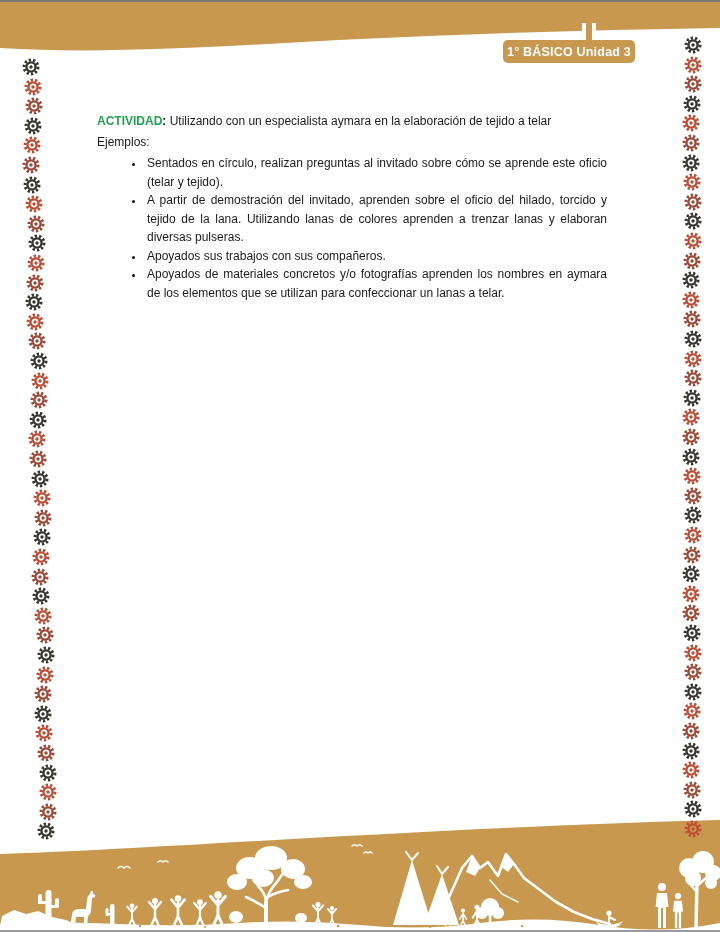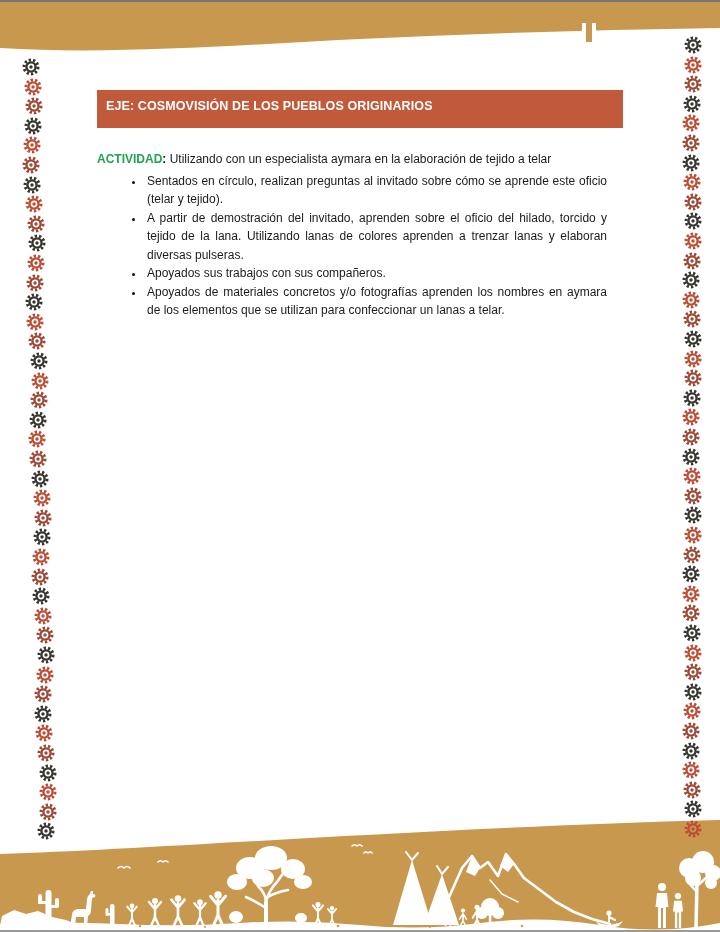--- a/index.html
+++ b/index.html
@@ -72,20 +72,23 @@
 
 <div class="page">
 
   <svg class="hdr-svg" width="720" height="62" viewBox="0 0 720 62">
     <path class="tan-fill" d="M0,0 H720 V26 C600,28 480,31 360,37 C240,43 110,53 0,46 Z"></path>
     <rect x="582" y="21" width="4" height="15" fill="#ffffff"></rect>
     <rect x="592" y="21" width="4" height="15" fill="#ffffff"></rect>
     <rect class="tan-fill" x="586" y="24" width="6" height="16"></rect>
   </svg>
 
+  <div class="unit-badge">
+    <span>1° BÁSICO Unidad 3</span>
+  </div>
 
   <div class="chain" id="left-chain">
       <div class="orn" style="left:21.0px;top:55.0px;"><svg width="20" height="20" viewBox="0 0 20 20">
           <circle cx="10" cy="10" r="7" fill="none" stroke="#37352F" stroke-width="3" stroke-dasharray="2.3 2.05"></circle>
           <circle cx="10" cy="10" r="4.6" fill="none" stroke="#37352F" stroke-width="2.4"></circle>
           <circle cx="10" cy="10" r="1.7" fill="#37352F"></circle>
         </svg></div>
       <div class="orn" style="left:23.0px;top:74.6px;"><svg width="20" height="20" viewBox="0 0 20 20">
           <circle cx="10" cy="10" r="7" fill="none" stroke="#BF4B32" stroke-width="3" stroke-dasharray="2.3 2.05"></circle>
           <circle cx="10" cy="10" r="4.6" fill="none" stroke="#BF4B32" stroke-width="2.4"></circle>
@@ -485,26 +488,24 @@
         </svg></div>
       <div class="orn" style="left:683.2px;top:817.0px;"><svg width="20" height="20" viewBox="0 0 20 20">
           <circle cx="10" cy="10" r="7" fill="none" stroke="#BF4B32" stroke-width="3" stroke-dasharray="2.3 2.05"></circle>
           <circle cx="10" cy="10" r="4.6" fill="none" stroke="#BF4B32" stroke-width="2.4"></circle>
           <circle cx="10" cy="10" r="1.7" fill="#BF4B32"></circle>
         </svg></div>
     </div>
 
   <div class="content">
 
-    <div class="eje-banner">
-      <span>EJE: COSMOVISIÓN DE LOS PUEBLOS ORIGINARIOS</span>
-    </div>
 
     <p class="activity"><span class="lbl">ACTIVIDAD</span><span class="sep">:</span><span> Utilizando con un especialista aymara en la elaboración de tejido a telar</span></p>
 
+    <p class="examples">Ejemplos:</p>
 
     <ul class="bullets">
       <li>Sentados en círculo, realizan preguntas al invitado sobre cómo se aprende este oficio (telar y tejido).</li>
       <li>A partir de demostración del invitado, aprenden sobre el oficio del hilado, torcido y tejido de la lana. Utilizando lanas de colores aprenden a trenzar lanas y elaboran diversas pulseras.</li>
       <li>Apoyados sus trabajos con sus compañeros.</li>
       <li>Apoyados de materiales concretos y/o fotografías aprenden los nombres en aymara de los elementos que se utilizan para confeccionar un lanas a telar.</li>
     </ul>
   </div>
 
   <svg class="ftr-svg" width="720" height="114" viewBox="0 0 720 114">

